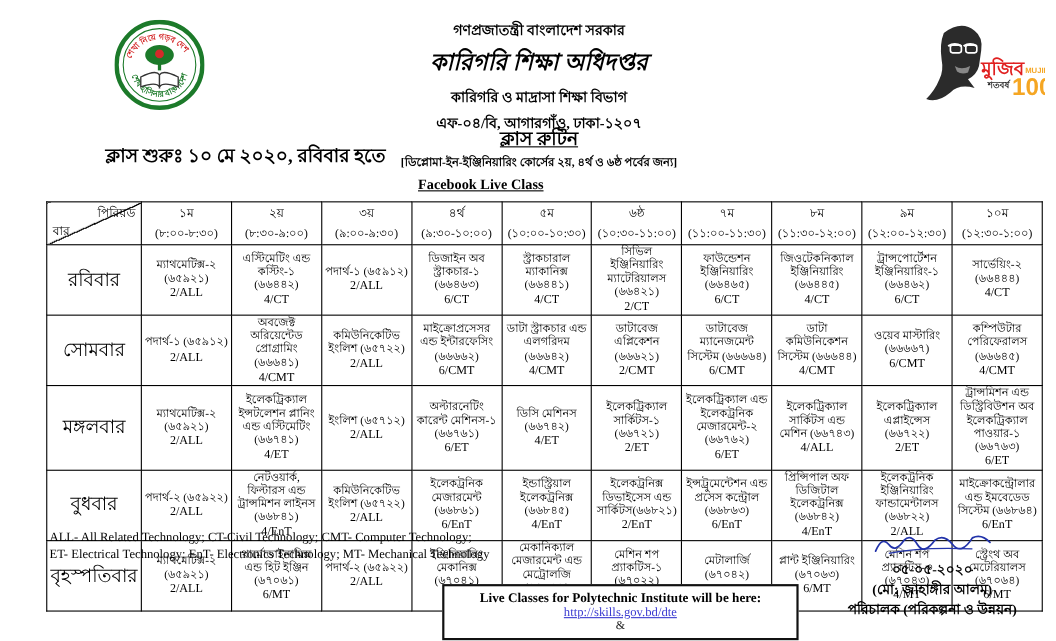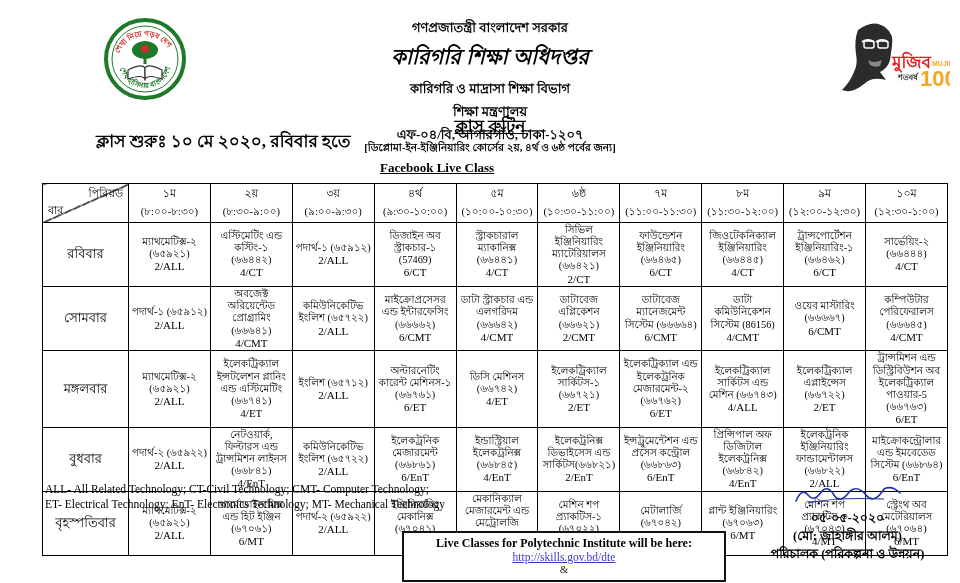--- a/index.html
+++ b/index.html
@@ -48,21 +48,21 @@
   }
   .routine thead tr { height:37px; }
   .routine tbody tr:nth-child(1) { height:43px; }
   .routine tbody tr:nth-child(2) { height:48px; }
   .routine tbody tr:nth-child(3) { height:53px; }
   .routine tbody tr:nth-child(4) { height:60px; }
   .routine tbody tr:nth-child(5) { height:53px; }
   .col-day { width:86px; }
   .period-label { font-size:11px; }
   .period-time  { font-size:10.5px; }
-  .day-cell     { font-size:13px;margin-top:23px; }
+  .day-cell     { font-size:17px;margin-top:23px; }
   .cell-subject { font-size:10.3px; line-height:1.18; }
   .cell-group   { font-size:11px; line-height:1.15; }
 
   .corner {
     position:relative; padding:0;
     background:linear-gradient(to bottom right,
       transparent calc(50% - 0.6px), #000 calc(50% - 0.6px),
       #000 calc(50% + 0.6px), transparent calc(50% + 0.6px));
   }
   .corner .c-top    { position:absolute; top:1px;  right:5px; font-size:11px; }
@@ -101,21 +101,20 @@
       <rect x="39.5" y="39" width="3" height="7" fill="#1c7a2a"></rect>
       <path d="M24 52 Q38 45 41 50 L41 61 Q38 56 24 61 Z" fill="#fff" stroke="#333" stroke-width="1.2"></path>
       <path d="M58 52 Q44 45 41 50 L41 61 Q44 56 58 61 Z" fill="#fff" stroke="#333" stroke-width="1.2"></path>
     </svg>
   </div>
 
   <div class="gov-header">
     <div class="gov-line">গণপ্রজাতন্ত্রী বাংলাদেশ সরকার</div>
     <div class="directorate">কারিগরি শিক্ষা অধিদপ্তর</div>
     <div class="division">কারিগরি ও মাদ্রাসা শিক্ষা বিভাগ</div>
-    <div class="ministry">শিক্ষা মন্ত্রণালয়</div>
     <div class="address">এফ-০৪/বি, আগারগাঁও, ঢাকা-১২০৭</div>
   </div>
 
   <div class="logo-right">
     <svg width="122" height="96" viewBox="0 0 122 96">
       <path d="M30 14 Q46 2 58 12 Q66 18 64 30 L62 44 Q60 52 52 56 L58 64 Q44 60 36 68 Q24 78 14 74 Q22 66 26 56 Q30 48 28 38 Q26 24 30 14 Z" fill="#2b2b2b"></path>
       <path d="M34 26 Q40 22 46 26 M48 26 Q54 22 60 26" stroke="#ffffff" stroke-width="2" fill="none"></path>
       <rect x="36" y="25" width="10" height="7" rx="2" fill="none" stroke="#fff" stroke-width="1.5"></rect>
       <rect x="50" y="25" width="10" height="7" rx="2" fill="none" stroke="#fff" stroke-width="1.5"></rect>
       <path d="M40 44 Q46 48 54 44 L52 50 Q46 52 42 49 Z" fill="#888"></path>
@@ -202,21 +201,21 @@
           </td>
           <td>
             <div class="cell-subject">এস্টিমেটিং এন্ড কস্টিং-১ (৬৬৪৪২)</div>
             <div class="cell-group">4/CT</div>
           </td>
           <td>
             <div class="cell-subject">পদার্থ-১ (৬৫৯১২)</div>
             <div class="cell-group">2/ALL</div>
           </td>
           <td>
-            <div class="cell-subject">ডিজাইন অব স্ট্রাকচার-১ (57469)</div>
+            <div class="cell-subject">ডিজাইন অব স্ট্রাকচার-১ (৬৬৪৬৩)</div>
             <div class="cell-group">6/CT</div>
           </td>
           <td>
             <div class="cell-subject">স্ট্রাকচারাল ম্যাকানিক্স (৬৬৪৪১)</div>
             <div class="cell-group">4/CT</div>
           </td>
           <td>
             <div class="cell-subject">সিভিল ইঞ্জিনিয়ারিং ম্যাটেরিয়ালস (৬৬৪২১)</div>
             <div class="cell-group">2/CT</div>
           </td>
@@ -261,21 +260,21 @@
           </td>
           <td>
             <div class="cell-subject">ডাটাবেজ এপ্লিকেশন (৬৬৬২১)</div>
             <div class="cell-group">2/CMT</div>
           </td>
           <td>
             <div class="cell-subject">ডাটাবেজ ম্যানেজমেন্ট সিস্টেম (৬৬৬৬৪)</div>
             <div class="cell-group">6/CMT</div>
           </td>
           <td>
-            <div class="cell-subject">ডাটা কমিউনিকেশন সিস্টেম (86156)</div>
+            <div class="cell-subject">ডাটা কমিউনিকেশন সিস্টেম (৬৬৬৪৪)</div>
             <div class="cell-group">4/CMT</div>
           </td>
           <td>
             <div class="cell-subject">ওয়েব মাস্টারিং (৬৬৬৬৭)</div>
             <div class="cell-group">6/CMT</div>
           </td>
           <td>
             <div class="cell-subject">কম্পিউটার পেরিফেরালস (৬৬৬৪৫)</div>
             <div class="cell-group">4/CMT</div>
           </td>
@@ -312,21 +311,21 @@
           </td>
           <td>
             <div class="cell-subject">ইলেকট্রিক্যাল সার্কিটস এন্ড মেশিন (৬৬৭৪৩)</div>
             <div class="cell-group">4/ALL</div>
           </td>
           <td>
             <div class="cell-subject">ইলেকট্রিক্যাল এপ্লাইন্সেস (৬৬৭২২)</div>
             <div class="cell-group">2/ET</div>
           </td>
           <td>
-            <div class="cell-subject">ট্রান্সমিশন এন্ড ডিস্ট্রিবিউশন অব ইলেকট্রিক্যাল পাওয়ার-5 (৬৬৭৬৩)</div>
+            <div class="cell-subject">ট্রান্সমিশন এন্ড ডিস্ট্রিবিউশন অব ইলেকট্রিক্যাল পাওয়ার-১ (৬৬৭৬৩)</div>
             <div class="cell-group">6/ET</div>
           </td>
         </tr>
         <tr>
           <th class="day-cell">বুধবার</th>
           <td>
             <div class="cell-subject">পদার্থ-২ (৬৫৯২২)</div>
             <div class="cell-group">2/ALL</div>
           </td>
           <td>

